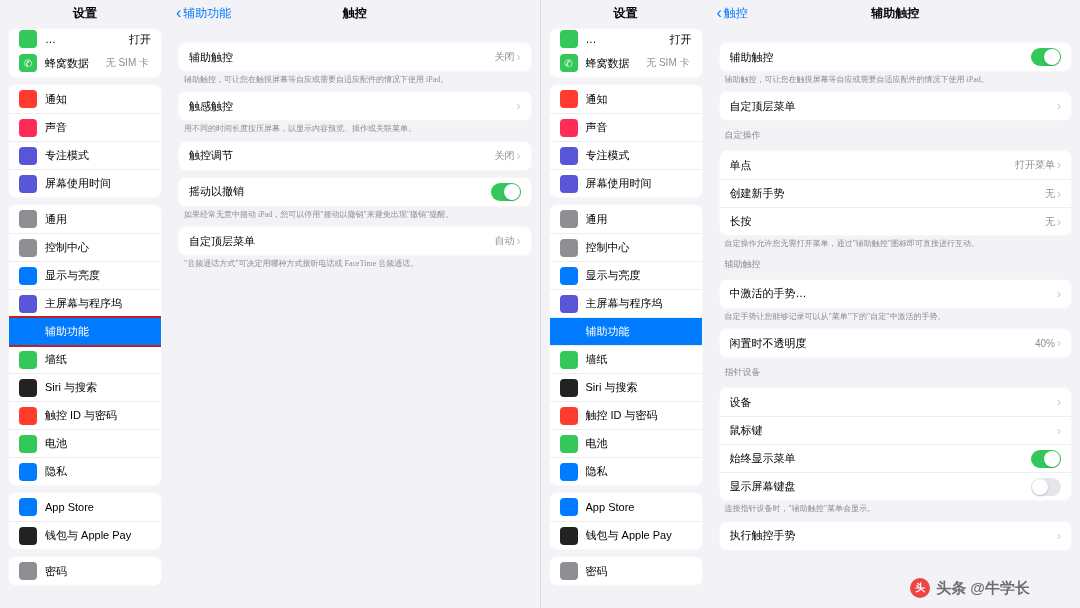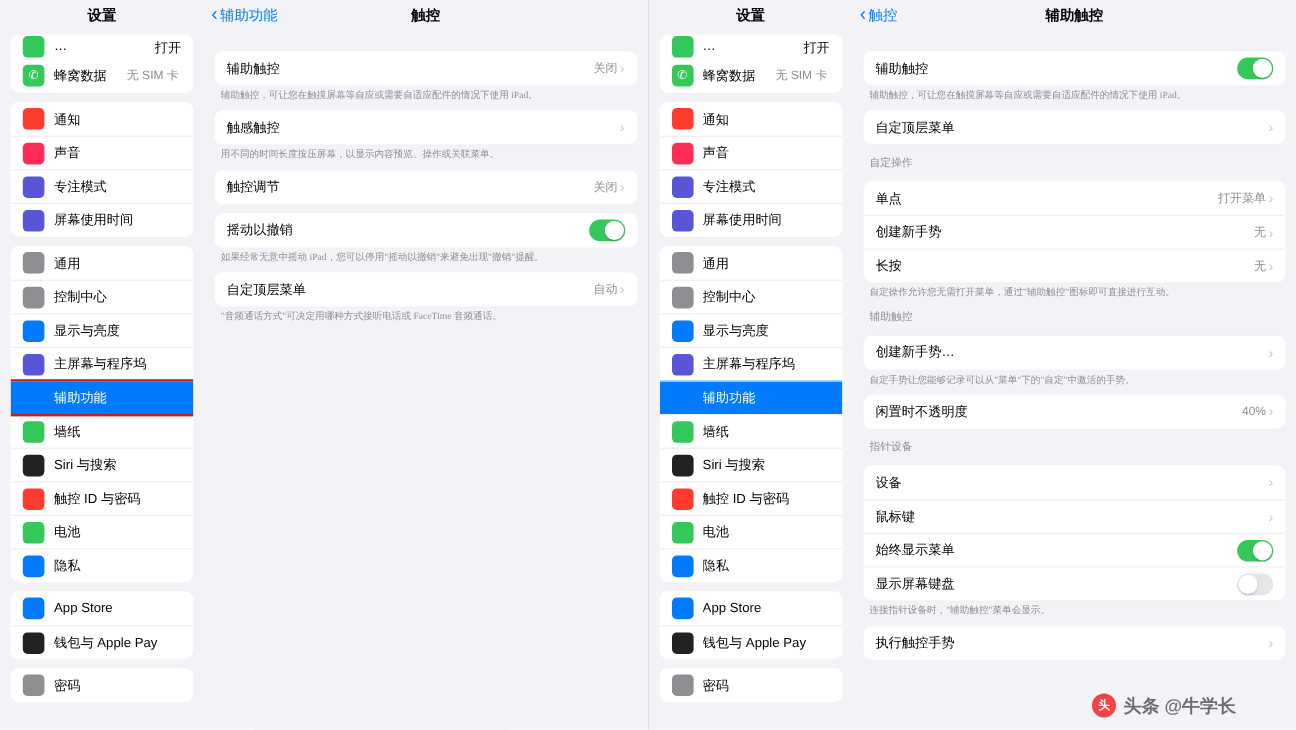--- a/index.html
+++ b/index.html
@@ -311,21 +311,21 @@
         <div class="row">
             <span class="label">长按</span>
             <span class="val">无</span>
             <span class="chev">›</span>
           </div>
       </div>
       <div class="footer-note">自定操作允许您无需打开菜单，通过"辅助触控"图标即可直接进行互动。</div>
       <div class="section-label">辅助触控</div>
       <div class="group">
         <div class="row">
-            <span class="label">创建新手势…</span>
+            <span class="label">中激活的手势…</span>
             <span class="chev">›</span>
           </div>
       </div>
       <div class="footer-note">自定手势让您能够记录可以从"菜单"下的"自定"中激活的手势。</div>
       <div class="group">
         <div class="row">
             <span class="label">闲置时不透明度</span>
             <span class="val">40%</span>
             <span class="chev">›</span>
           </div>

